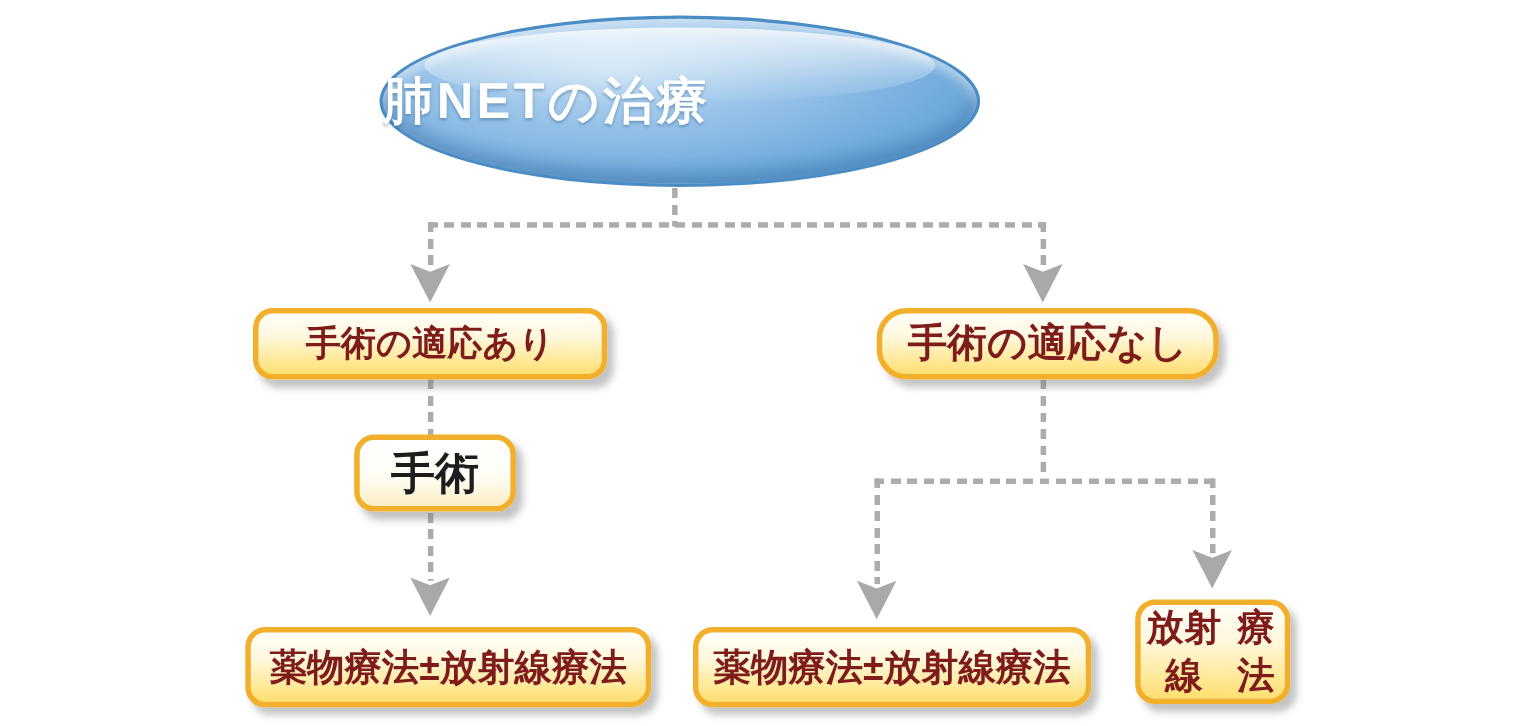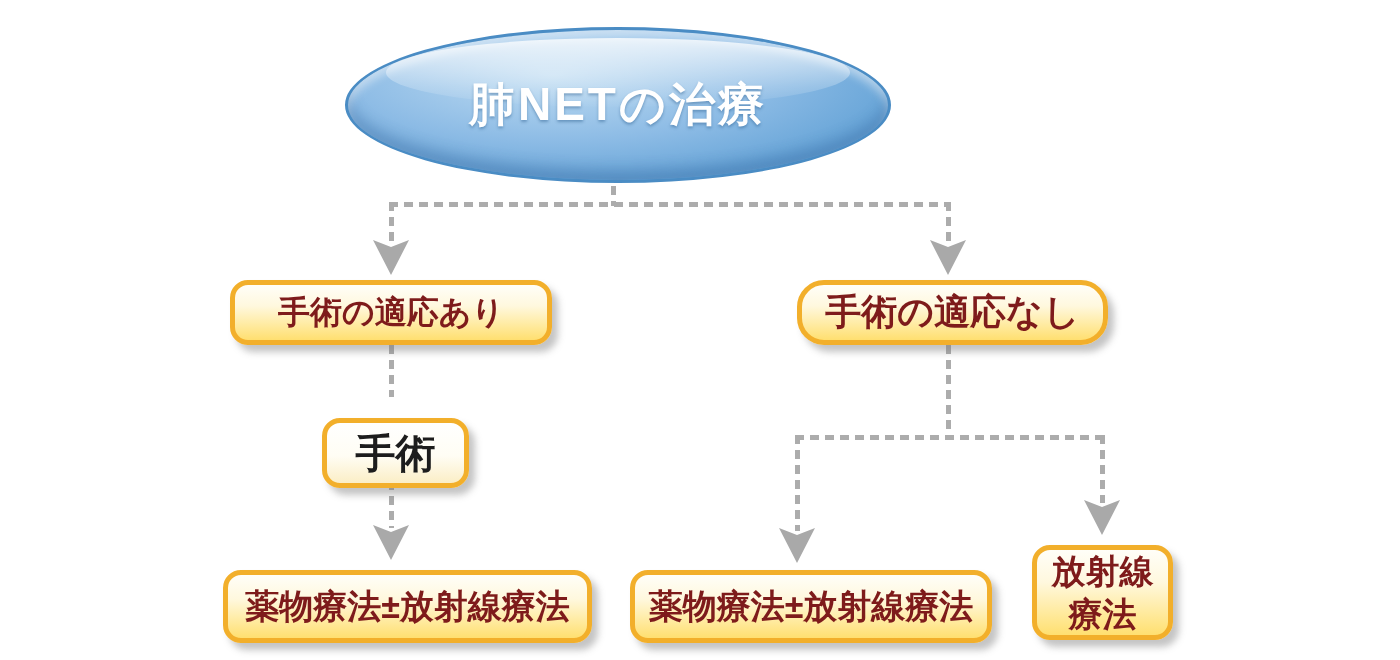--- a/index.html
+++ b/index.html
@@ -1,26 +1,26 @@
 <!DOCTYPE html>
 <html><head>
 <meta charset="utf-8">
 <style>
   html,body{margin:0;padding:0;background:#ffffff;}
   body{font-family:"Liberation Sans","DejaVu Sans",sans-serif;}
   .canvas{position:relative;width:1400px;height:660px;background:#ffffff;overflow:hidden;}
 
   
   .ellipse{
-    position:absolute;left:345px;top:27px;width:540px;height:150px;
+    position:absolute;left:345px;top:14px;width:540px;height:150px;
     border-radius:50%;
     border:3px solid #4A8CC4;
     background:radial-gradient(ellipse at 38% 30%, #BFDCF2 0%, #8CBBE5 45%, #6BA7D9 72%, #5796CE 100%);
     box-shadow:inset 0 -10px 14px rgba(30,80,140,0.30), inset 0 6px 10px rgba(255,255,255,0.55);
-    display:flex;align-items:center;justify-content:center;
+    display:flex;align-items:center;justify-content:flex-start;
     z-index:3;
   }
   .ellipse .gloss{
     position:absolute;left:7%;right:7%;top:5%;height:46%;
     border-radius:50%;
     background:linear-gradient(180deg, rgba(255,255,255,0.80) 0%, rgba(255,255,255,0.22) 70%, rgba(255,255,255,0.02) 100%);
     pointer-events:none;
   }
   .ellipse .title{
     position:relative;z-index:2;color:#ffffff;font-size:46px;font-weight:bold;
@@ -38,24 +38,24 @@
     color:#7E1B1B;font-weight:bold;
     box-sizing:border-box;
     z-index:2;
   }
   .node.white{
     background:linear-gradient(180deg,#FFFFFF 0%, #FFFDF4 55%, #FBEEC6 100%);
     color:#1D1D1D;
   }
   .n-surgery-yes{left:230px;top:280px;width:322px;height:65px;font-size:32px;}
   .n-surgery-no{left:797px;top:280px;width:311px;height:65px;font-size:36px;border-radius:27px;}
-  .n-surgery{left:322px;top:395px;width:147px;height:70px;font-size:40px;margin-top:23px;}
+  .n-surgery{left:322px;top:395px;width:147px;height:70px;font-size:40px;}
   .n-drug-left{left:223px;top:570px;width:369px;height:73px;font-size:34px;}
   .n-drug-right{left:630px;top:570px;width:362px;height:73px;font-size:34px;}
-  .n-radiation{left:1032px;top:545px;width:141px;height:95px;font-size:34px;line-height:1.25;flex-direction:column;}
+  .n-radiation{left:1032px;top:545px;width:141px;height:95px;font-size:34px;line-height:1.25;flex-direction:row;}
 
   
   .dash-v{
     position:absolute;width:5px;
     background:repeating-linear-gradient(180deg,#ACACAC 0px,#ACACAC 9px,rgba(0,0,0,0) 9px,rgba(0,0,0,0) 15px);
     z-index:1;
   }
   .dash-h{
     position:absolute;height:5px;
     background:repeating-linear-gradient(90deg,#ACACAC 0px,#ACACAC 9px,rgba(0,0,0,0) 9px,rgba(0,0,0,0) 15px);

